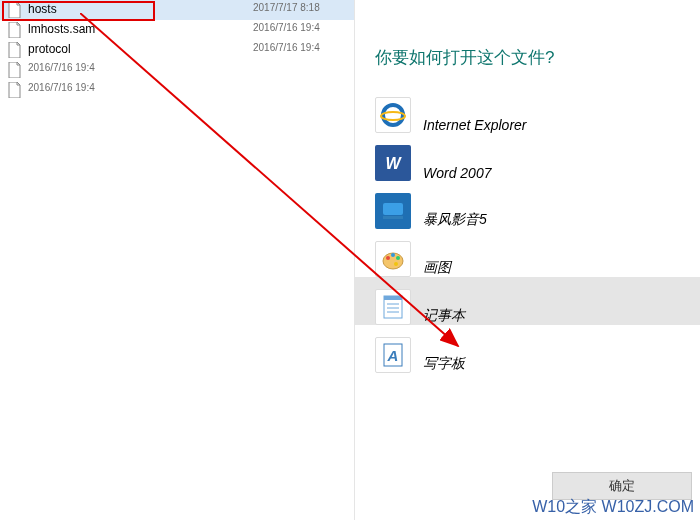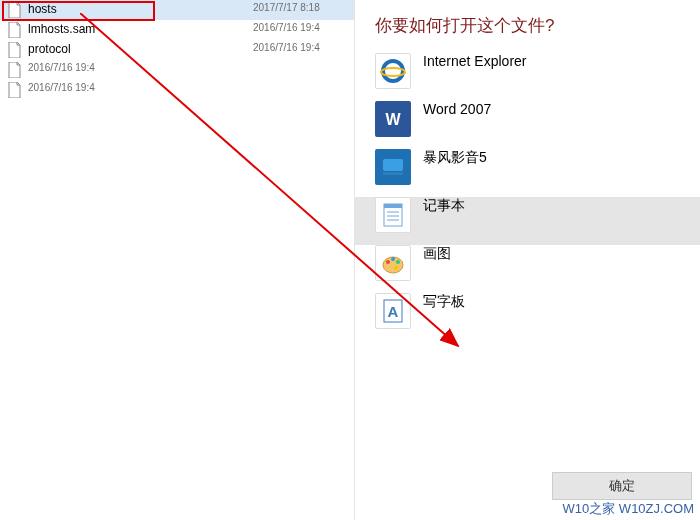--- a/index.html
+++ b/index.html
@@ -6,38 +6,38 @@
     body { width: 700px; height: 520px; background: #fff; position: relative; overflow: hidden; }
     .left-panel { position: absolute; left: 0; top: 0; width: 355px; height: 520px; background: #fff; border-right: 1px solid #e5e5e5; }
     .file-row { display: flex; align-items: flex-start; height: 20px; padding: 2px 0; font-size: 12px; color: #000; }
     .file-row.selected { background: #d9e8f7; }
     .file-icon { width: 16px; height: 16px; margin: 0 6px; display: flex; align-items: center; justify-content: center; }
     .file-icon svg { width: 13px; height: 16px; }
     .file-name { flex: 0 0 225px; }
     .file-date { color: #6d6d6d; font-size: 10px; white-space: nowrap; overflow: hidden; }
     .highlight-box { position: absolute; left: 2px; top: 1px; width: 153px; height: 20px; border: 2px solid #e00000; pointer-events: none; }
     .right-panel { position: absolute; left: 355px; top: 0; width: 345px; height: 520px; background: #fff; }
-    .dialog-title { font-size: 17px; color: #7f1d1d; padding: 14px 20px 16px 20px; }
+    .dialog-title { font-size: 17px; color: #0f766e; padding: 14px 20px 16px 20px; margin-top: 32px; }
     .app-list { padding: 0 20px; }
-    .app-item { display: flex; align-items: flex-start; height: 48px; cursor: pointer; }
+    .app-item { display: flex; align-items: flex-end; height: 48px; cursor: pointer; font-style: italic; }
     .app-item.selected { background: #e5e5e5; margin: 0 -20px; padding: 0 20px; }
     .app-icon { width: 36px; height: 36px; margin-right: 12px; display: flex; align-items: center; justify-content: center; border-radius: 2px; }
     .app-label { font-size: 14px; color: #000; }
     .ok-btn { position: absolute; right: 8px; bottom: 20px; width: 140px; height: 28px; background: #e5e5e5; border: 1px solid #ccc; font-size: 13px; color: #333; cursor: pointer; }
     .arrow-svg { position: absolute; left: 80px; top: 13px; pointer-events: none; }
     
     .ic-ie { background: #fff; border: 1px solid #dcdcdc; }
     .ic-wmp { background: #fff; border: 1px solid #dcdcdc; }
     .ic-word { background: #2b579a; }
     .ic-seo { background: linear-gradient(#7fb843,#4f8f1f); }
     .ic-storm { background: #1f6fb3; }
     .ic-paint { background: #fff; border: 1px solid #dcdcdc; }
     .ic-notepad { background: #fff; border: 1px solid #dcdcdc; }
     .ic-wordpad { background: #fff; border: 1px solid #dcdcdc; }
-    .watermark { position: absolute; right: 6px; bottom: 2px; font-size: 13px; color: #3761a8; font-family: "SimHei", sans-serif; }
+    .watermark { position: absolute; right: 6px; bottom: 2px; font-size: 16px; color: #3761a8; font-family: "SimHei", sans-serif; }
   </style>
 </head>
 <body>
 
 <div class="left-panel">
   <div class="file-row selected">
     <span class="file-icon">
       <svg viewBox="0 0 13 16">
           <path d="M1 0h8l3 3v13H1z" fill="#fff" stroke="#888" stroke-width="1"></path>
           <path d="M9 0v3h3" fill="none" stroke="#888" stroke-width="1"></path>
@@ -111,43 +111,43 @@
     <div class="app-item">
       <div class="app-icon ic-storm">
         <svg width="28" height="28" viewBox="0 0 28 28">
             <rect width="28" height="28" fill="#1f6fb3"></rect>
             <rect x="4" y="6" width="20" height="12" rx="2" fill="#3b9fe6"></rect>
             <rect x="4" y="19" width="20" height="3" fill="#2f7eb9"></rect>
           </svg>
       </div>
       <span class="app-label">暴风影音5</span>
     </div>
+    <div class="app-item">
+      <div class="app-icon ic-paint">
+        <svg width="28" height="28" viewBox="0 0 28 28">
+            <ellipse cx="14" cy="16" rx="10" ry="8" fill="#f4c56a" stroke="#c89a45"></ellipse>
+            <circle cx="9" cy="13" r="2" fill="#e74c3c"></circle>
+            <circle cx="14" cy="10" r="2" fill="#3498db"></circle>
+            <circle cx="19" cy="13" r="2" fill="#2ecc71"></circle>
+            <circle cx="17" cy="19" r="2" fill="#f1c40f"></circle>
+          </svg>
+      </div>
+      <span class="app-label">画图</span>
+    </div>
     <div class="app-item selected">
       <div class="app-icon ic-notepad">
         <svg width="28" height="28" viewBox="0 0 28 28">
             <rect x="5" y="3" width="18" height="22" fill="#fff" stroke="#6fa8dc"></rect>
             <rect x="5" y="3" width="18" height="4" fill="#6fa8dc"></rect>
             <line x1="8" y1="11" x2="20" y2="11" stroke="#6fa8dc"></line>
             <line x1="8" y1="15" x2="20" y2="15" stroke="#6fa8dc"></line>
             <line x1="8" y1="19" x2="20" y2="19" stroke="#6fa8dc"></line>
           </svg>
       </div>
       <span class="app-label">记事本</span>
-    </div>
-    <div class="app-item">
-      <div class="app-icon ic-paint">
-        <svg width="28" height="28" viewBox="0 0 28 28">
-            <ellipse cx="14" cy="16" rx="10" ry="8" fill="#f4c56a" stroke="#c89a45"></ellipse>
-            <circle cx="9" cy="13" r="2" fill="#e74c3c"></circle>
-            <circle cx="14" cy="10" r="2" fill="#3498db"></circle>
-            <circle cx="19" cy="13" r="2" fill="#2ecc71"></circle>
-            <circle cx="17" cy="19" r="2" fill="#f1c40f"></circle>
-          </svg>
-      </div>
-      <span class="app-label">画图</span>
     </div>
     <div class="app-item">
       <div class="app-icon ic-wordpad">
         <svg width="28" height="28" viewBox="0 0 28 28">
             <rect x="5" y="3" width="18" height="22" fill="#fff" stroke="#3b7dbb"></rect>
             <text x="14" y="20" font-size="15" font-weight="bold" fill="#3b7dbb" text-anchor="middle" font-family="Georgia">A</text>
           </svg>
       </div>
       <span class="app-label">写字板</span>
     </div>

